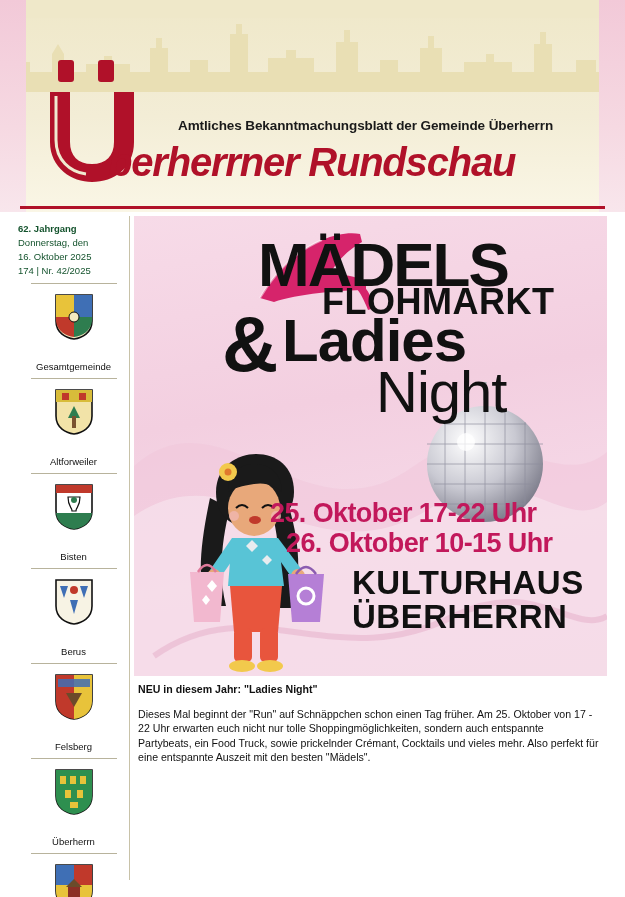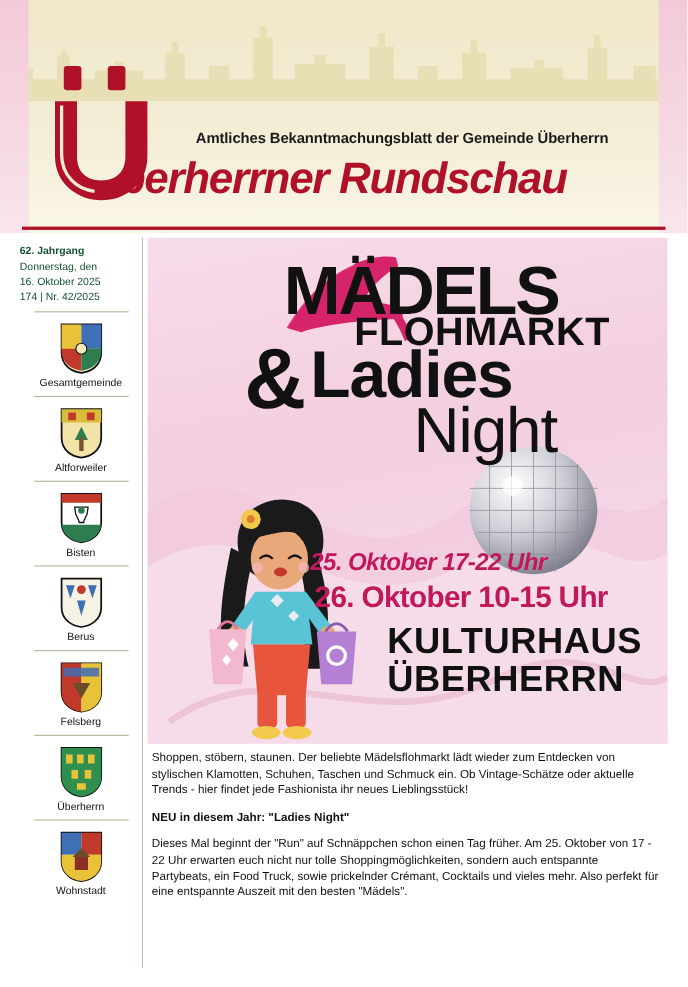--- a/index.html
+++ b/index.html
@@ -67,21 +67,21 @@
   }
   .issue-line { font-size:9.5px; line-height:14px; }
   .issue-line.b { font-weight:bold; }
   .issue-sep {
     width:86px; height:1px; background:#b8b39c; margin:5px auto 0 auto;
   }
   .crest-item {
     margin-top:9px; text-align:center;
   }
   .crest-label {
-    font-size:9.5px; color:#111; margin-top:2px;
+    font-size:9.5px; color:#111; margin-top:20px;
   }
   .crest-sep {
     width:86px; height:1px; background:#b8b39c; margin:6px auto 0 auto;
   }
   .crest { width:40px; height:48px; display:block; margin:0 auto; }
 
   
   .main {
     position:absolute; left:134px; top:216px; width:473px; height:664px;
     overflow:hidden;
@@ -112,24 +112,23 @@
     position:absolute; left:148px; top:96px;
     font-size:60px; font-weight:bold; color:#111;
     letter-spacing:-1px; line-height:58px;
   }
   .t-night {
     position:absolute; left:242px; top:148px;
     font-size:58px; font-weight:normal; color:#111;
     letter-spacing:-1px; line-height:56px;
   }
   .t-date1 {
-    position:absolute; left:148px; top:282px;
-    font-size:22px; font-weight:bold; color:#c2185b;
+    position:absolute; left:136px; top:282px;
+    font-size:27px; font-weight:bold; color:#c2185b;
     letter-spacing:-0.6px;
-    font-style:italic;
   }
   .t-date2 {
     position:absolute; left:152px; top:312px;
     font-size:27px; font-weight:bold; color:#c2185b;
     letter-spacing:-0.6px;
   }
   .t-venue1 {
     position:absolute; left:218px; top:348px;
     font-size:33px; font-weight:bold; color:#111;
     letter-spacing:0.5px;
@@ -367,18 +366,17 @@
         <div class="t-night">Night</div>
         <div class="t-date1">25. Oktober 17-22 Uhr</div>
         <div class="t-date2">26. Oktober 10-15 Uhr</div>
         <div class="t-venue1">KULTURHAUS</div>
         <div class="t-venue2">ÜBERHERRN</div>
       </div>
     </div>
   </div>
 
   <div class="bodytext">
-    <p>Shoppen, stöbern, staunen. Der beliebte Mädelsflohmarkt lädt wieder zum Entdecken von stylischen Klamotten, Schuhen, Taschen und Schmuck ein. Ob Vintage-Schätze oder aktuelle Trends - hier findet jede Fashionista ihr neues Lieblingsstück!</p>
     <p class="bold">NEU in diesem Jahr:  "Ladies Night"</p>
     <p>Dieses Mal beginnt der "Run" auf Schnäppchen schon einen Tag früher. Am 25. Oktober von 17 - 22 Uhr erwarten euch nicht nur tolle Shoppingmöglichkeiten, sondern auch entspannte Partybeats, ein Food Truck, sowie prickelnder Crémant, Cocktails und vieles mehr. Also perfekt für eine entspannte Auszeit mit den besten "Mädels".</p>
   </div>
 
 </div>
 
 </body></html>

